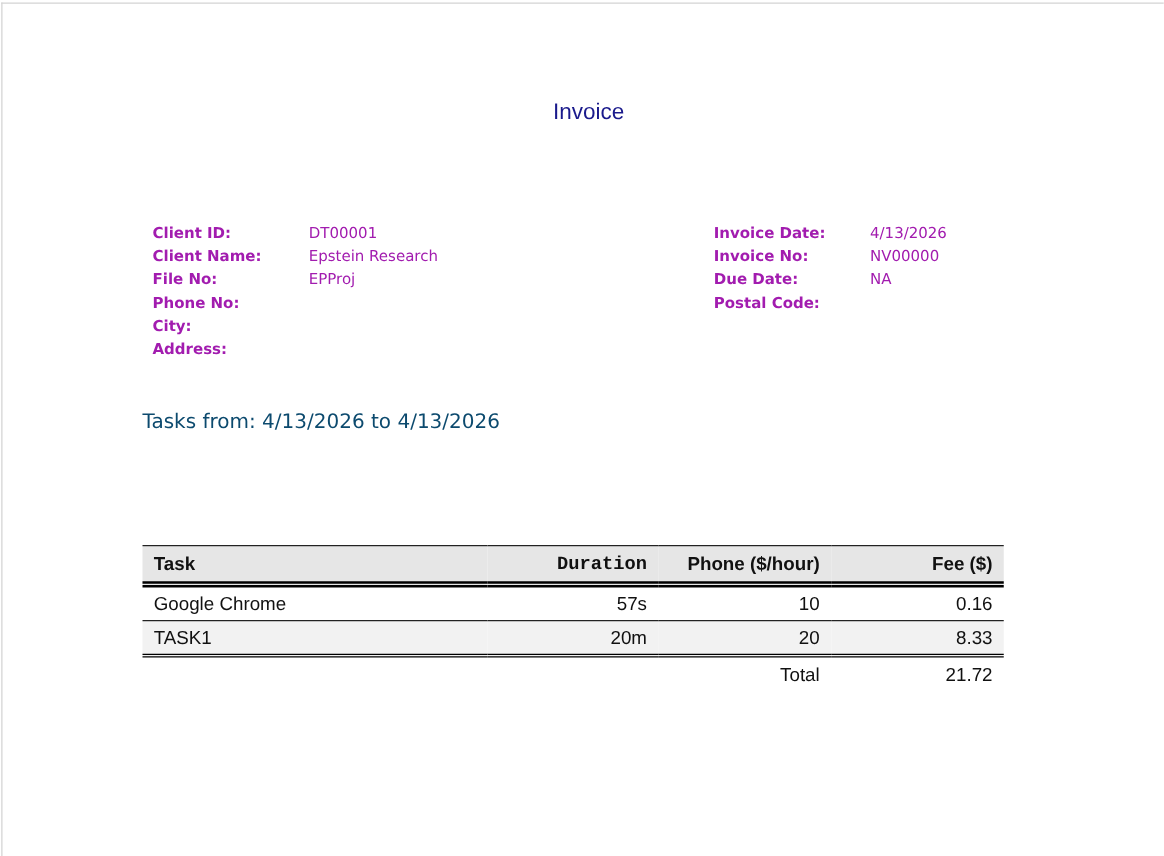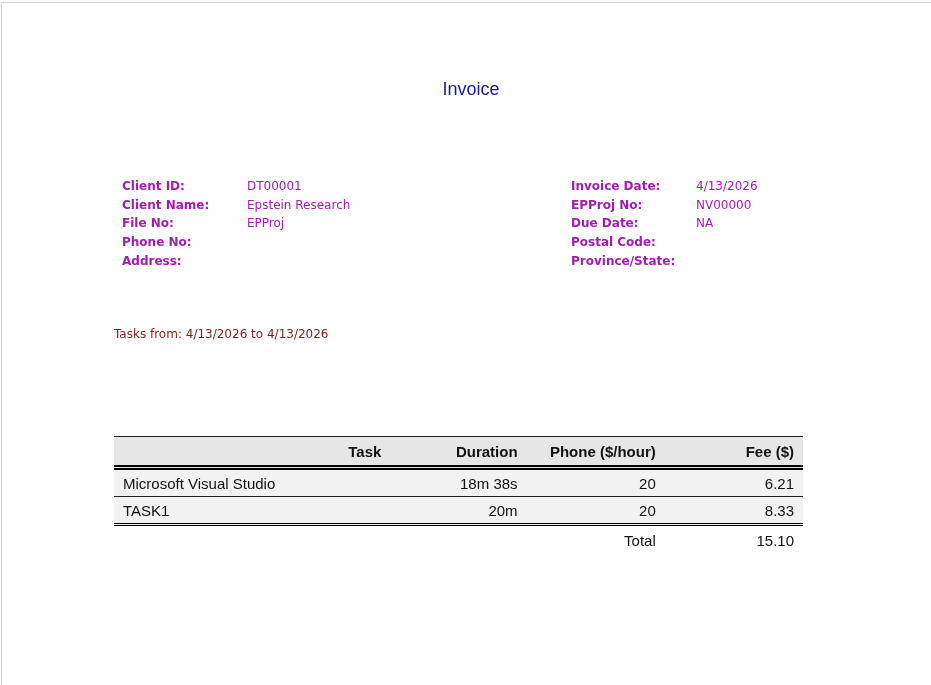--- a/index.html
+++ b/index.html
@@ -7,78 +7,78 @@
   .page { position: absolute; left: 1px; top: 2px; width: 940px; height: 690px; border-top: 1px solid #d4d4d4; border-left: 1px solid #d4d4d4; background: #fff; }
   .title { position: absolute; left: 0; width: 938px; top: 76px; text-align: center; font-family: "Liberation Sans", sans-serif; font-size: 18px; color: #1a1a8c; }
   .info { position: absolute; font-family: "DejaVu Sans", sans-serif; font-size: 12px; color: #a21caf; }
   .info .row { height: 18.7px; line-height: 18.7px; white-space: nowrap; }
   .info .lbl { display: inline-block; font-weight: bold; }
   .info .val { display: inline-block; }
   .left-info { left: 120px; top: 174px; }
   .left-info .lbl { width: 125px; }
   .right-info { left: 569px; top: 174px; }
   .right-info .lbl { width: 125px; }
-  .range { position: absolute; left: 112px; top: 324px; font-size: 12px; color: #7f1d1d; white-space: nowrap; }
+  .range { position: absolute; left: 112px; top: 324px; font-size: 16px; color: #0c4a6e; white-space: nowrap; }
   table.tasks { position: absolute; left: 112px; top: 433px; width: 689px; border-collapse: collapse; font-family: "Liberation Sans", sans-serif; font-size: 15px; color: #111; }
-  table.tasks th { background: #e6e6e6; font-weight: bold; height: 28px; padding: 0 9px; border-top: 1px solid #222; border-bottom: 5px double #000; text-align: right; }
+  table.tasks th { background: #e6e6e6; font-weight: bold; height: 28px; padding: 0 9px; border-top: 1px solid #222; border-bottom: 5px double #000; }
   table.tasks td { height: 26px; padding: 0 9px; border-bottom: 1px solid #222; }
   table.tasks tr.alt td { background: #f2f2f2; }
   table.tasks tr.last td { border-bottom: 3px double #000; }
   .l { text-align: left; }
   .r { text-align: right; }
-  .c1 { width: 258px; } .c2 { width: 118px; } .c3 { width: 120px; } .c4 { width: 120px; }
+  .c1 { width: 258px; } .c2 { width: 118px; font-family: Liberation Mono, monospace; } .c3 { width: 120px; } .c4 { width: 120px; }
   table.tasks tr.total td { border-bottom: none; background: transparent; height: 28px; }
 </style>
 </head>
 <body>
 
 <div class="page">
   <div class="title">Invoice</div>
 
   <div class="info left-info">
     <div class="row"><span class="lbl">Client ID:</span><span class="val">DT00001</span></div>
     <div class="row"><span class="lbl">Client Name:</span><span class="val">Epstein Research</span></div>
     <div class="row"><span class="lbl">File No:</span><span class="val">EPProj</span></div>
     <div class="row"><span class="lbl">Phone No:</span><span class="val"></span></div>
+    <div class="row"><span class="lbl">City:</span><span class="val"></span></div>
     <div class="row"><span class="lbl">Address:</span><span class="val"></span></div>
   </div>
 
   <div class="info right-info">
     <div class="row"><span class="lbl">Invoice Date:</span><span class="val">4/13/2026</span></div>
-    <div class="row"><span class="lbl">EPProj No:</span><span class="val">NV00000</span></div>
+    <div class="row"><span class="lbl">Invoice No:</span><span class="val">NV00000</span></div>
     <div class="row"><span class="lbl">Due Date:</span><span class="val">NA</span></div>
     <div class="row"><span class="lbl">Postal Code:</span><span class="val"></span></div>
-    <div class="row"><span class="lbl">Province/State:</span><span class="val"></span></div>
   </div>
 
   <div class="range">Tasks from: 4/13/2026 to 4/13/2026</div>
 
   <table class="tasks">
     <thead>
       <tr>
         <th class="l c1">Task</th>
         <th class="r c2">Duration</th>
         <th class="r c3">Phone ($/hour)</th>
         <th class="r c4">Fee ($)</th>
       </tr>
     </thead>
     <tbody>
-      <tr class="alt">
-        <td class="l">Microsoft Visual Studio</td>
-        <td class="r">18m 38s</td>
-        <td class="r">20</td>
-        <td class="r">6.21</td>
+      <tr>
+        <td class="l">Google Chrome</td>
+        <td class="r">57s</td>
+        <td class="r">10</td>
+        <td class="r">0.16</td>
       </tr>
       <tr class="alt last">
         <td class="l">TASK1</td>
         <td class="r">20m</td>
         <td class="r">20</td>
         <td class="r">8.33</td>
       </tr>
       <tr class="total">
         <td></td>
         <td></td>
         <td class="r">Total</td>
-        <td class="r">15.10</td>
+        <td class="r">21.72</td>
       </tr>
     </tbody>
   </table>
 </div>
 
 </body></html>

